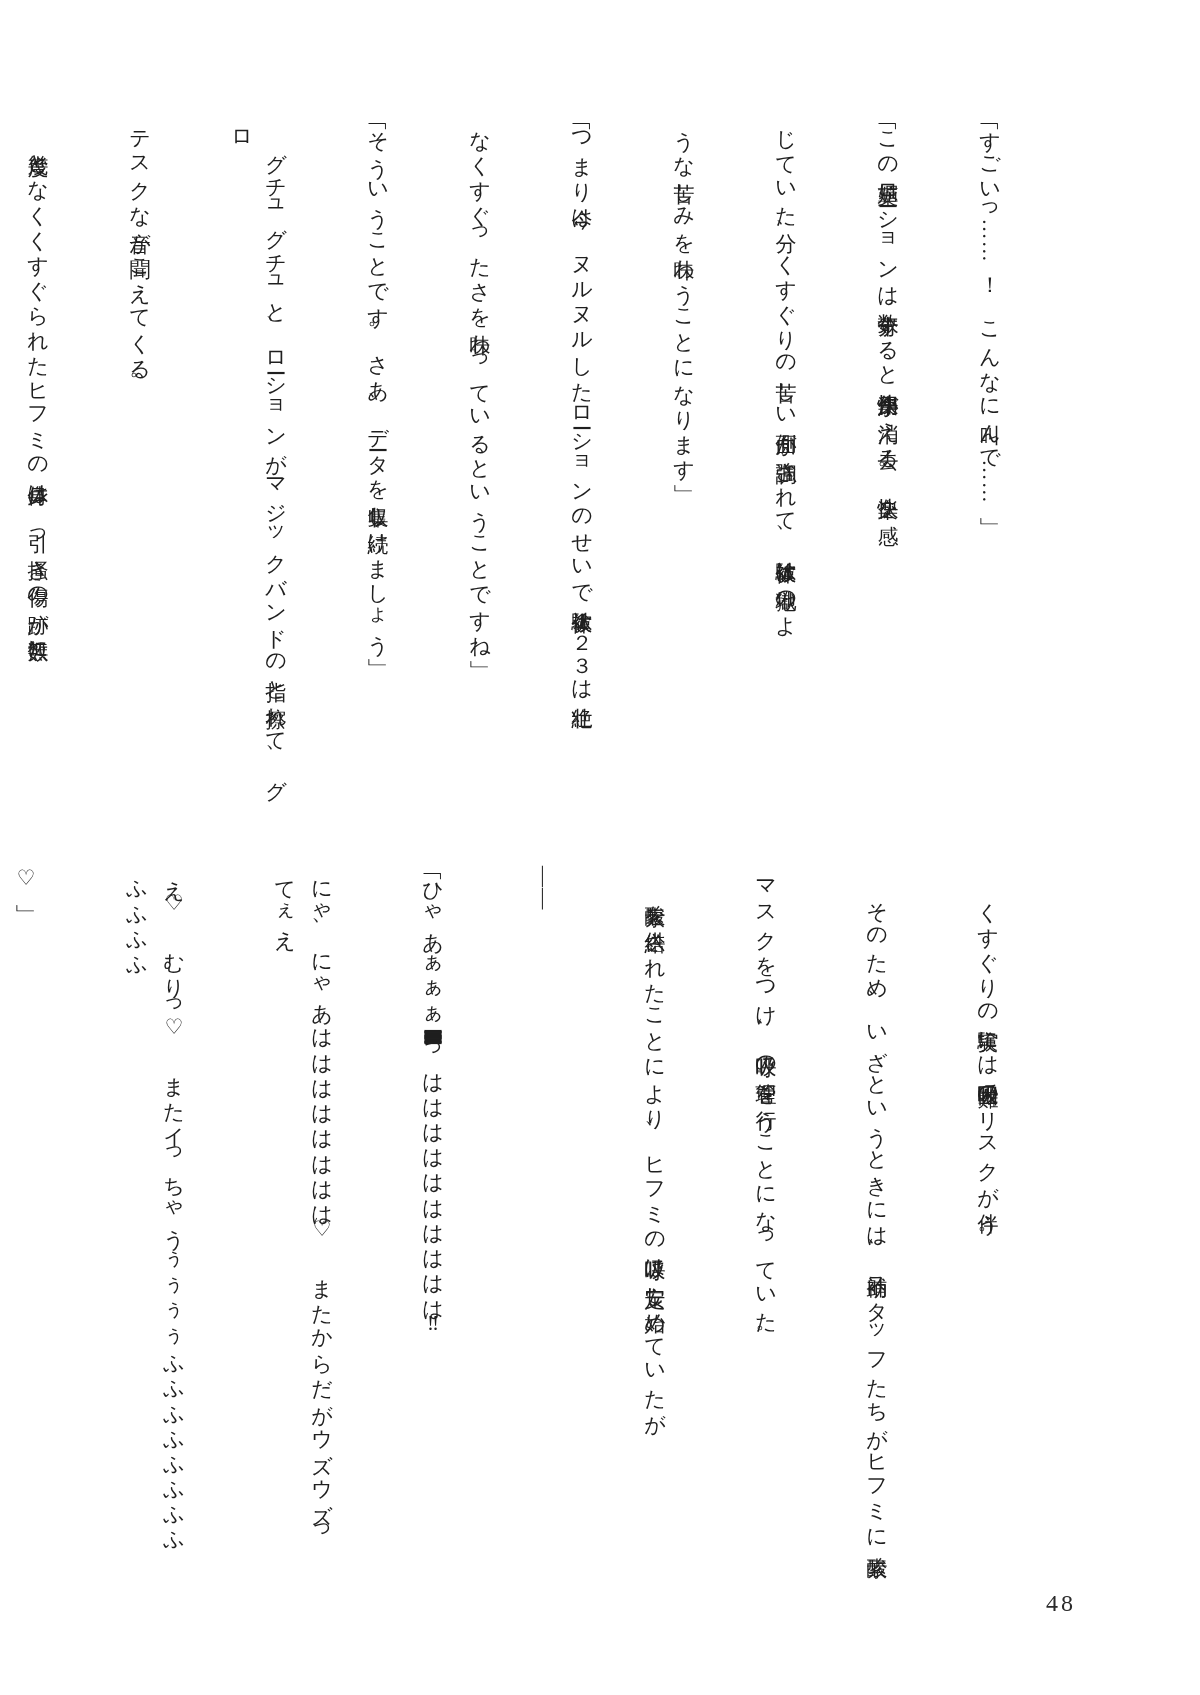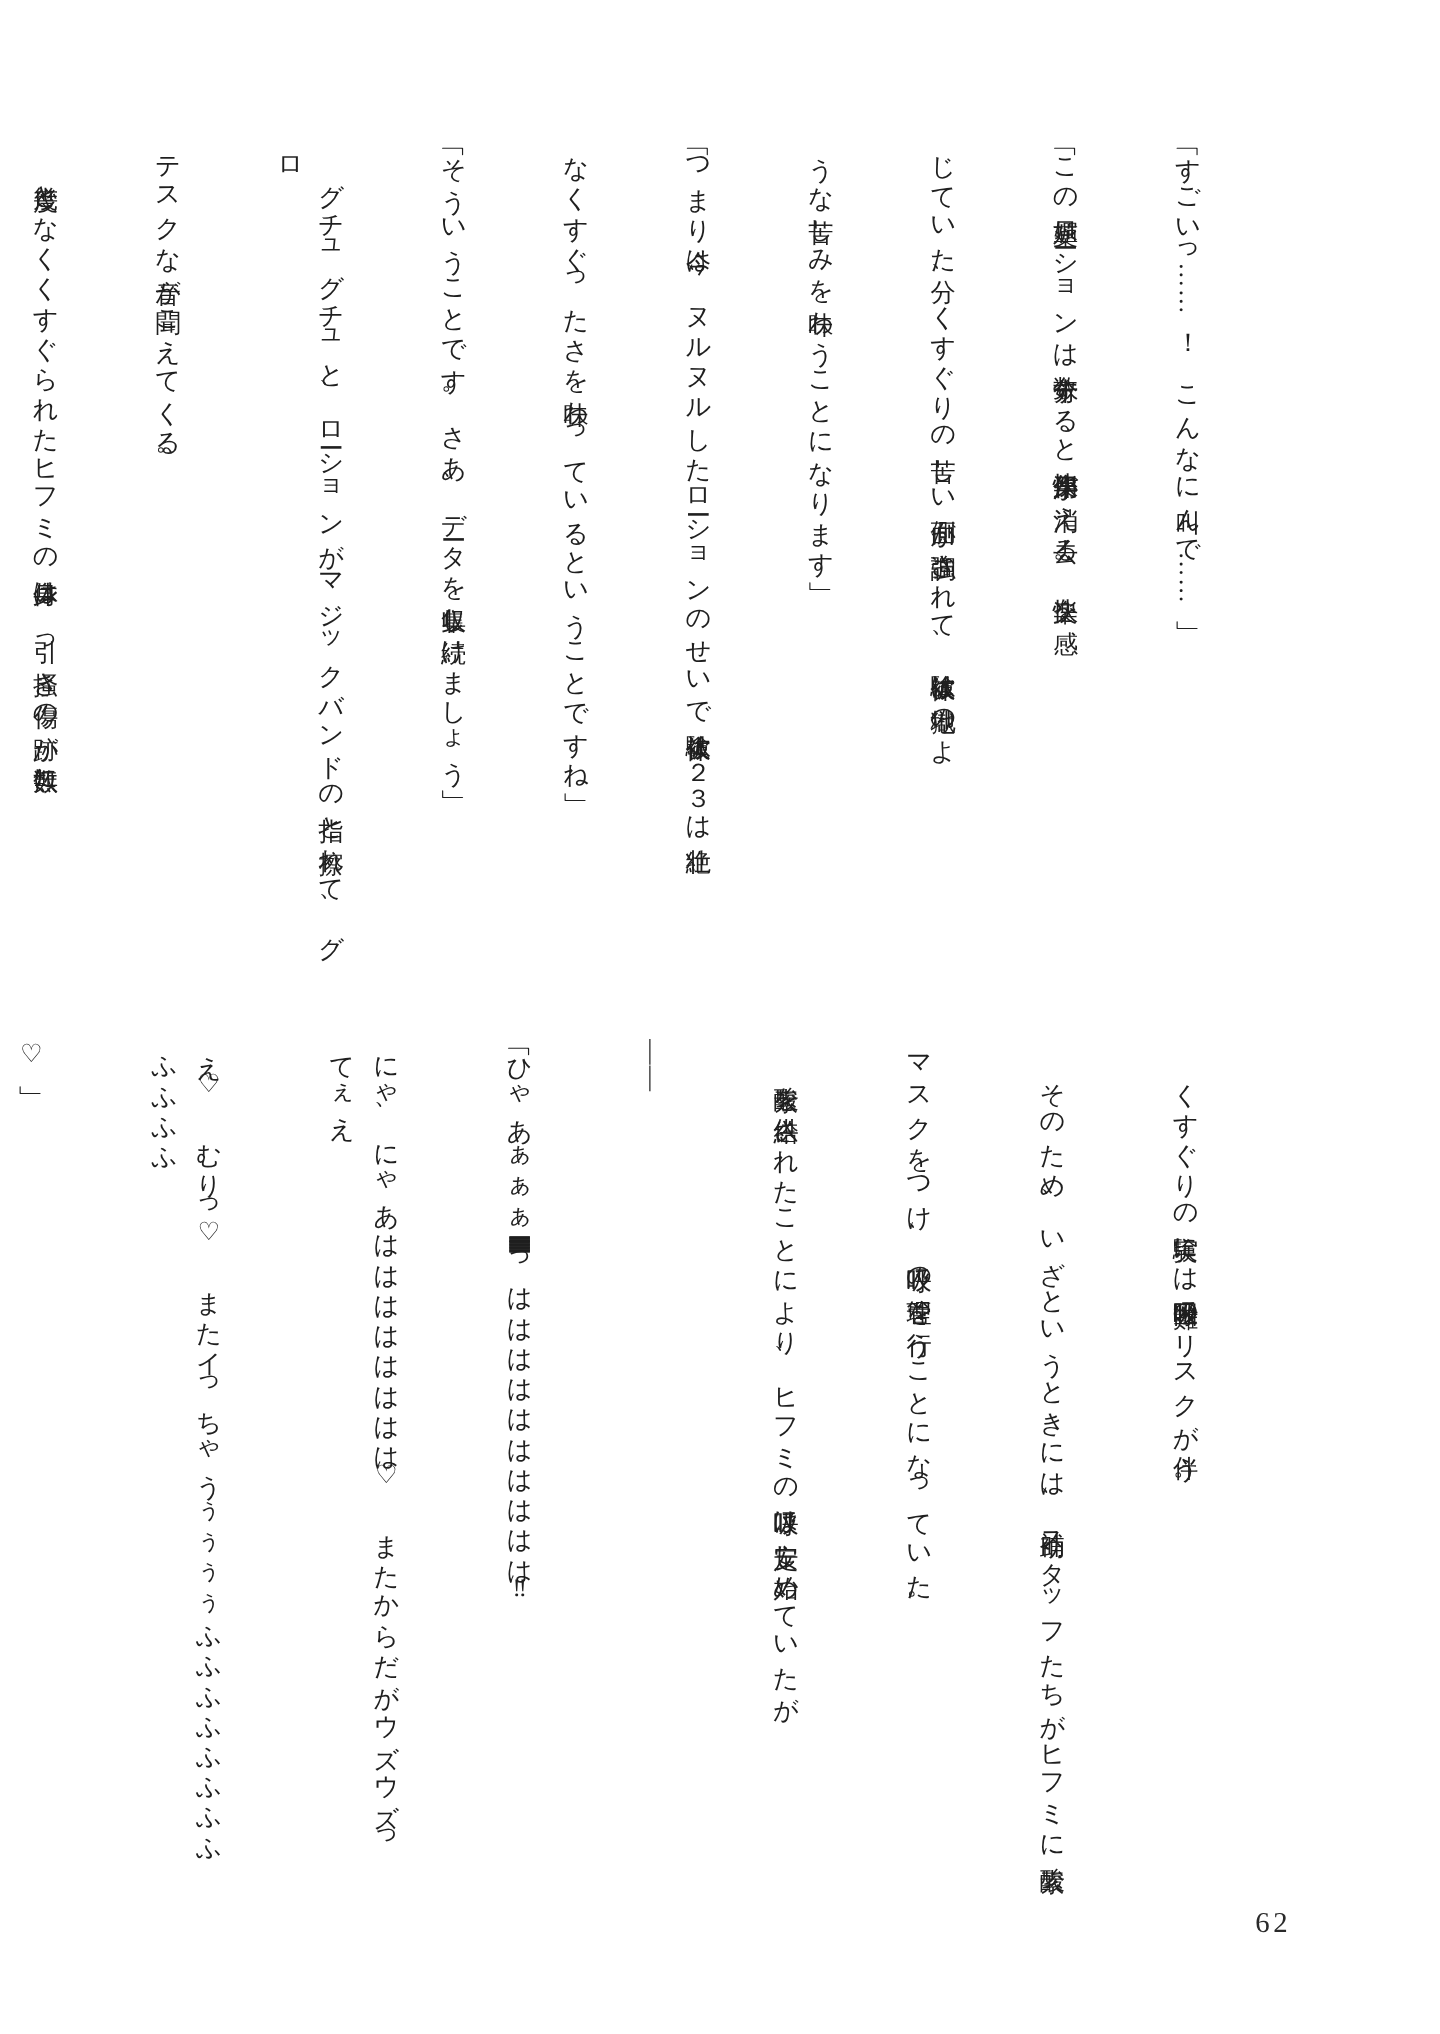--- a/index.html
+++ b/index.html
@@ -103,15 +103,15 @@
     
     
     
     
     
     
     
     
   </div>
 
-  <div class="page-num">62</div>
+  <div class="page-num">48</div>
 
 </div>
 
 </body></html>

